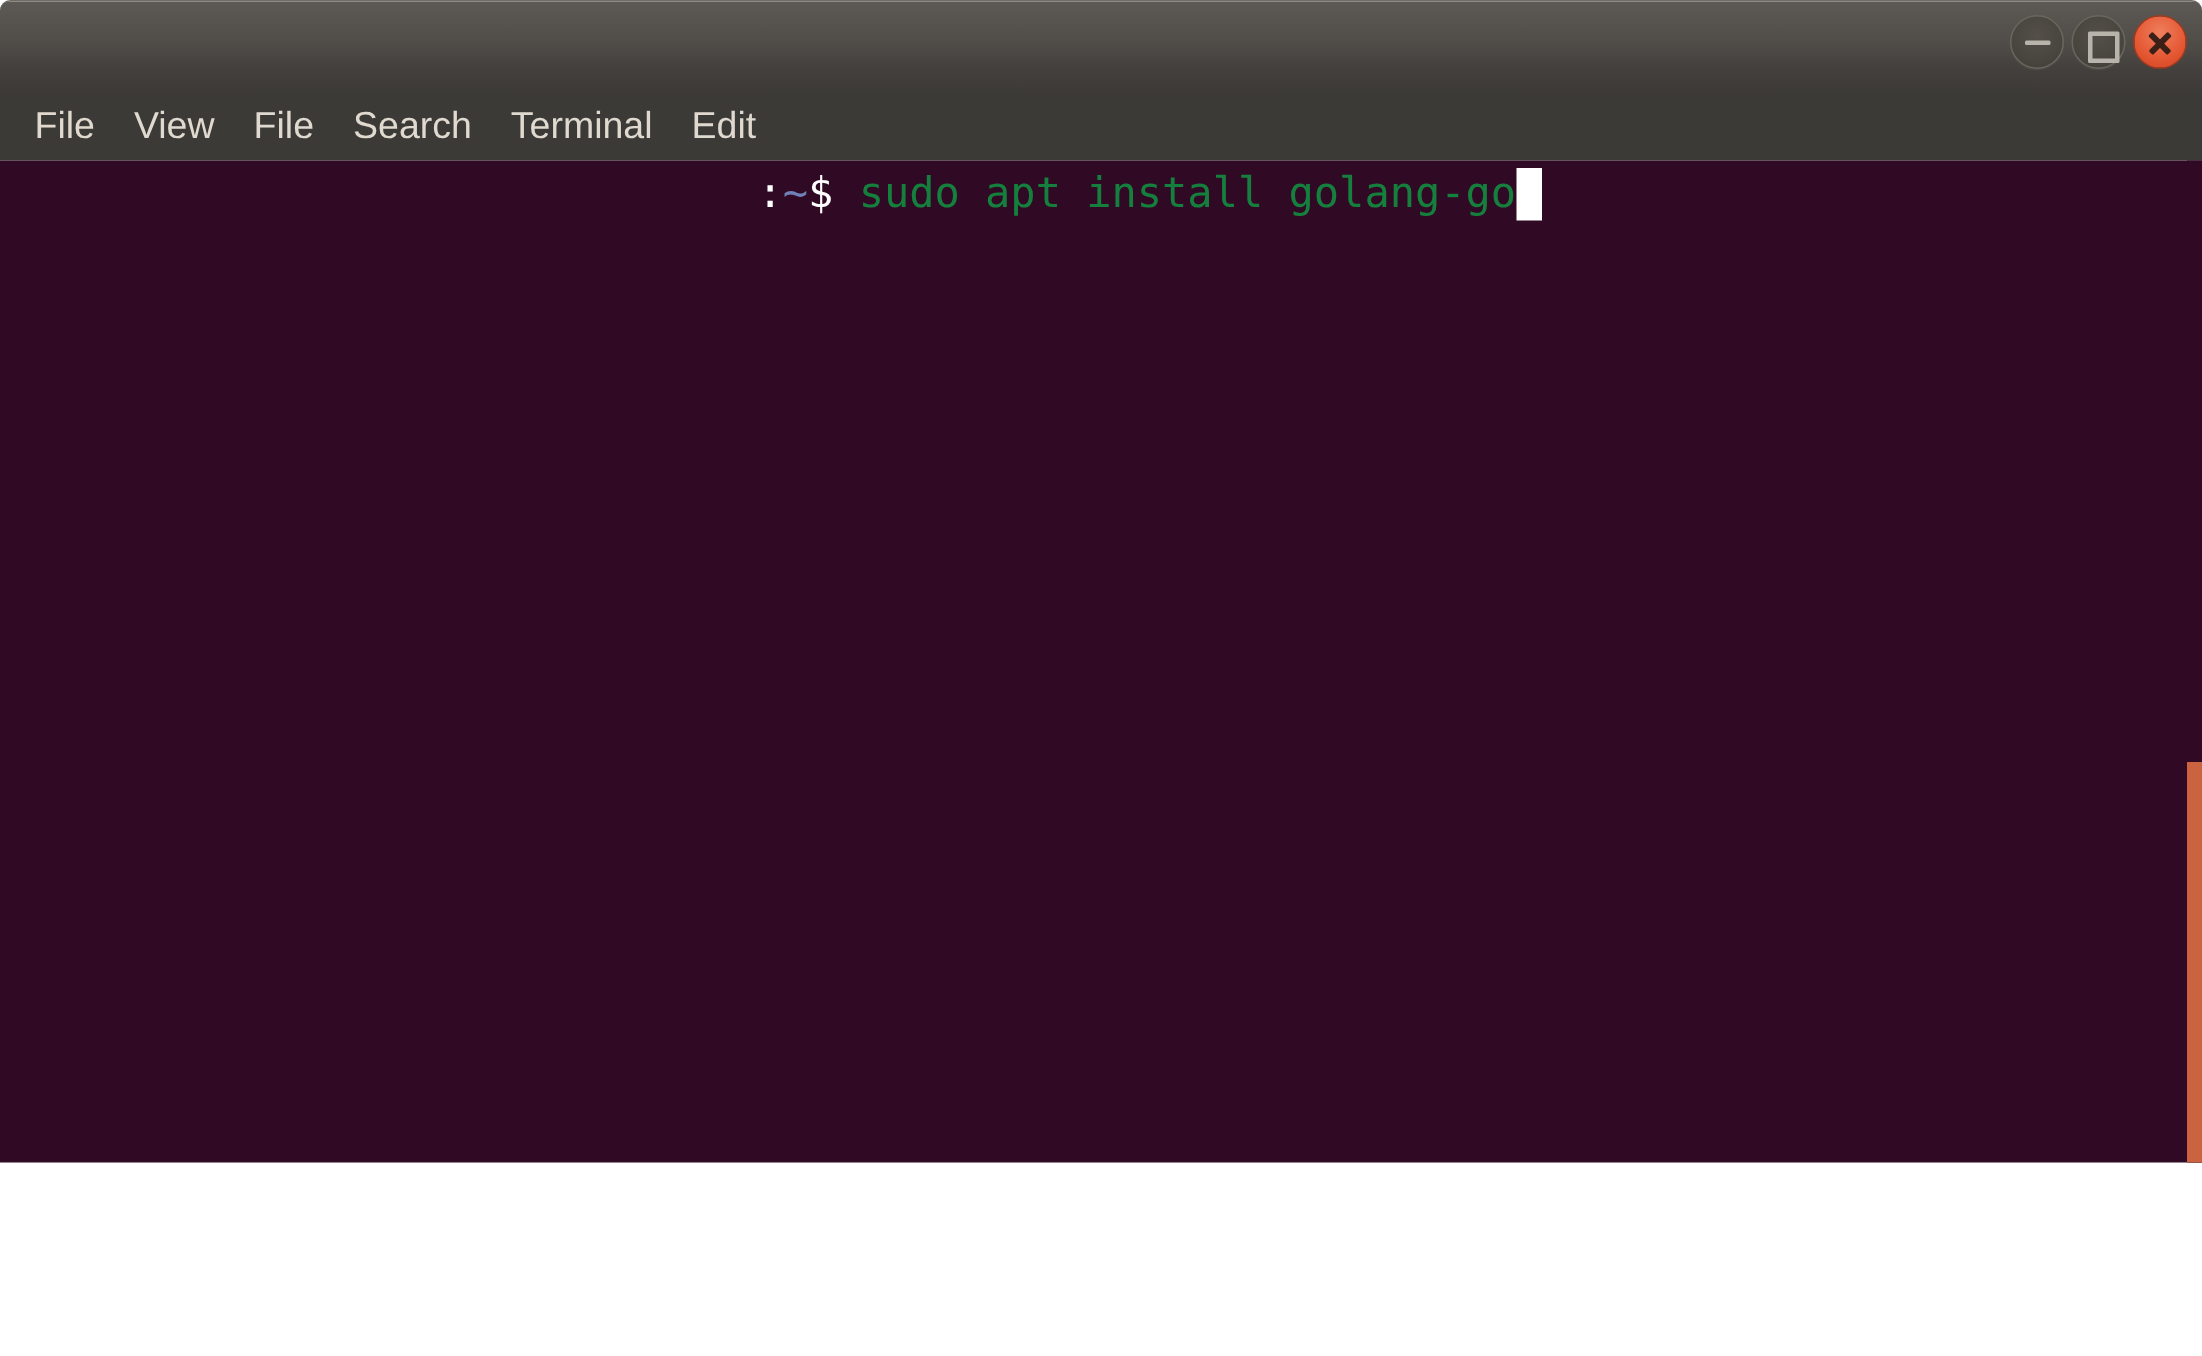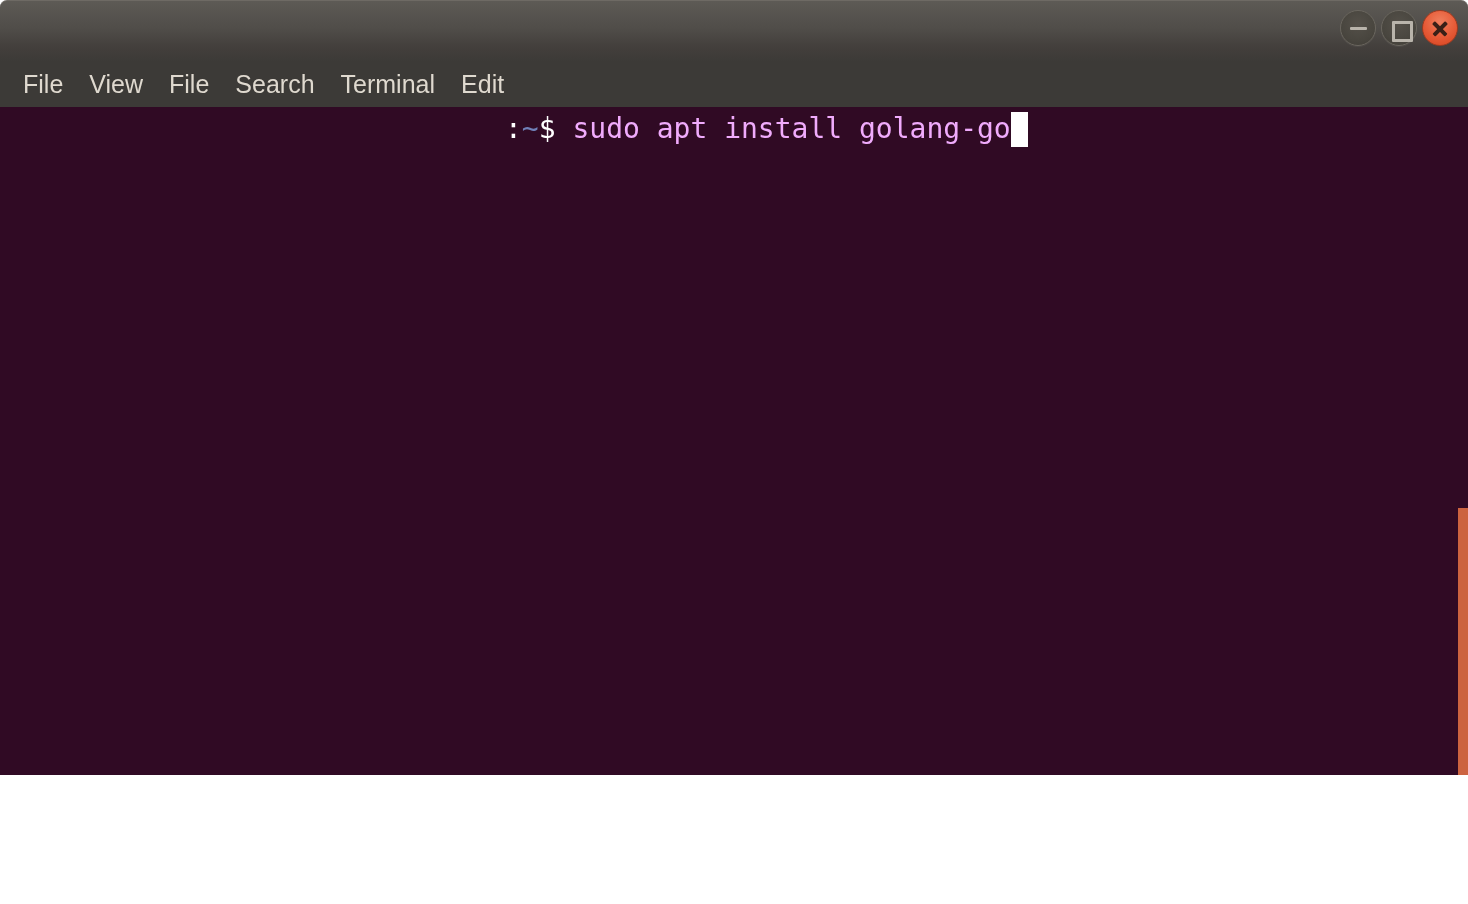--- a/index.html
+++ b/index.html
@@ -165,21 +165,21 @@
     display: flex;
     align-items: center;
   }
   .prompt-pad {
     display: inline-block;
     width: 505px;
   }
   .prompt-colon { color: #ffffff; }
   .prompt-path  { color: #7080b8; }
   .prompt-dollar { color: #ffffff; }
-  .cmd-text { color: #f0abfc; }
+  .cmd-text { color: #15803d; }
   .cursor-block {
     display: inline-block;
     width: 17px;
     height: 35px;
     background: #ffffff;
     vertical-align: -7px;
   }
 
   
   #scrollbar-track {

